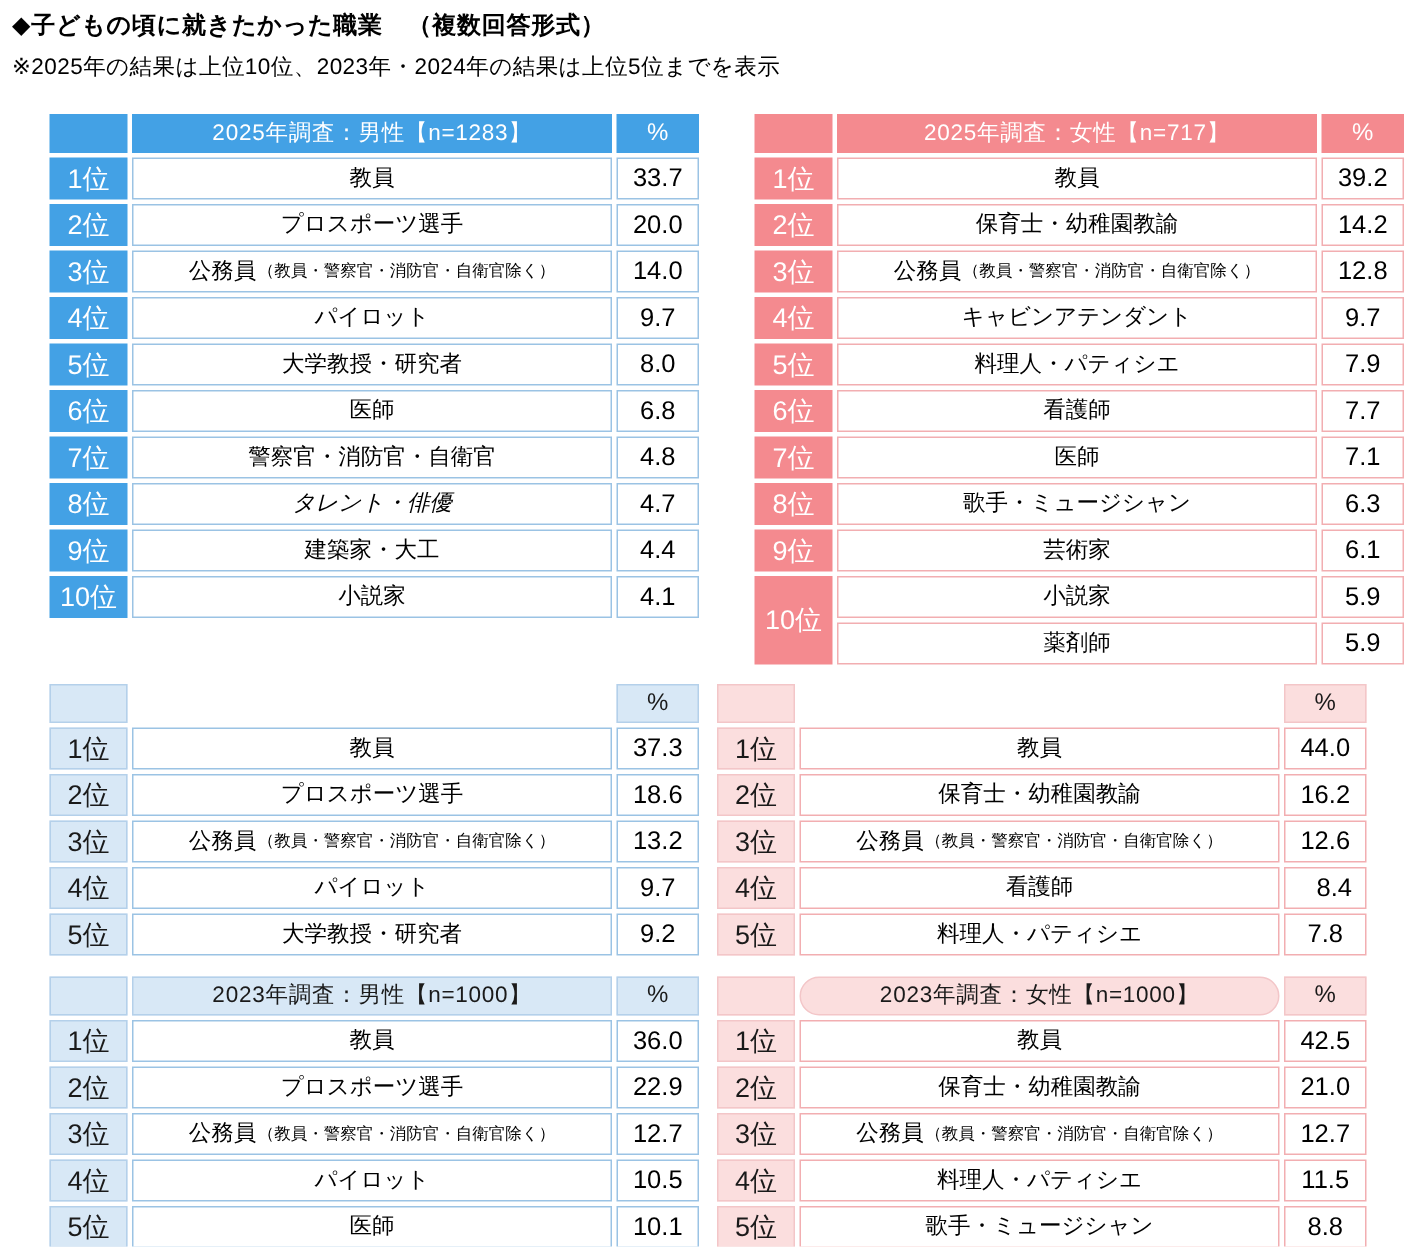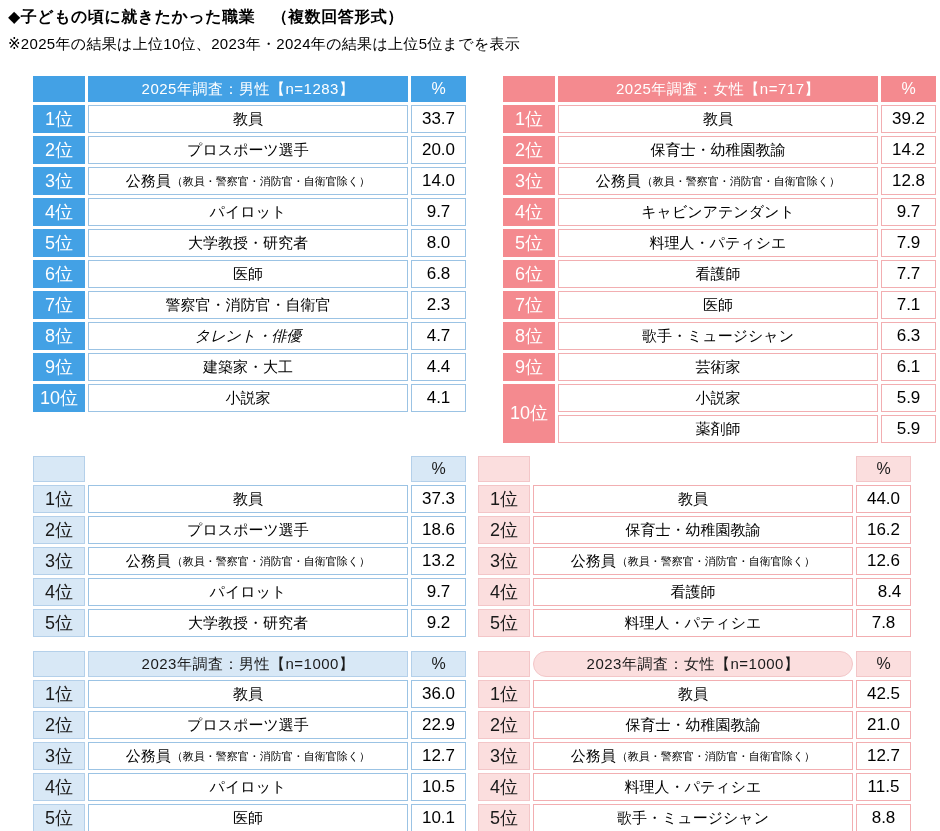--- a/index.html
+++ b/index.html
@@ -103,21 +103,21 @@
       <div class="cell val" style="grid-column: 3;">8.0</div>
       <div class="cell rank" style="grid-column: 1;">6位</div>
       <div class="cell job" style="grid-column: 2;">
         <span>医師</span>
       </div>
       <div class="cell val" style="grid-column: 3;">6.8</div>
       <div class="cell rank" style="grid-column: 1;">7位</div>
       <div class="cell job" style="grid-column: 2;">
         <span>警察官・消防官・自衛官</span>
       </div>
-      <div class="cell val" style="grid-column: 3;">2.3</div>
+      <div class="cell val" style="grid-column: 3;">4.8</div>
       <div class="cell rank" style="grid-column: 1;">8位</div>
       <div class="cell job" style="grid-column: 2; font-style: italic;">
         <span>タレント・俳優</span>
       </div>
       <div class="cell val" style="grid-column: 3;">4.7</div>
       <div class="cell rank" style="grid-column: 1;">9位</div>
       <div class="cell job" style="grid-column: 2;">
         <span>建築家・大工</span>
       </div>
       <div class="cell val" style="grid-column: 3;">4.4</div>

